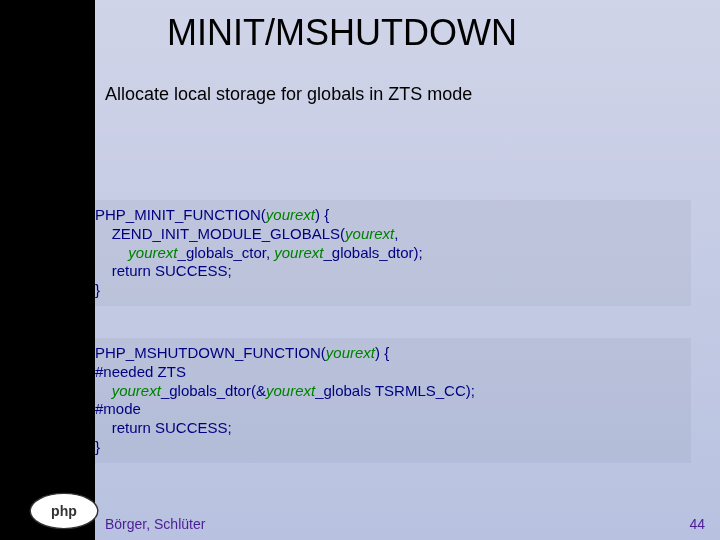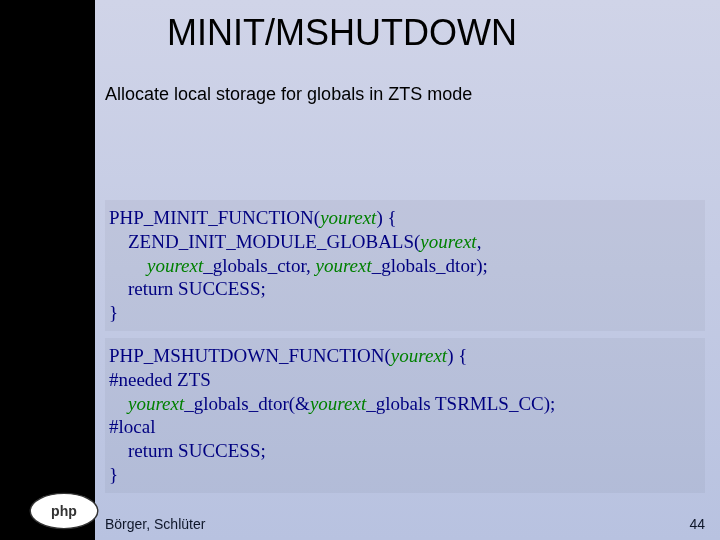--- a/index.html
+++ b/index.html
@@ -44,40 +44,40 @@
     position: absolute;
     left: 105px;
     top: 82px;
     font-size: 18px;
     color: #000;
     line-height: 1.35;
     text-align: right;
   }
   .codeblock {
     position: absolute;
-    left: 105px;
+    left: 91px;
     background: rgba(0,0,0,0.04);
-    font-family: Liberation Serif, serif;
-    font-size: 19px;
+    font-family: Liberation Sans, sans-serif;
+    font-size: 15px;
     line-height: 1.25;
     color: #000080;
     padding: 6px 4px;
     width: 600px;
     white-space: pre;
   }
   .codeblock.one { top: 200px; }
   .codeblock.two { top: 338px; }
   .kw-yourext { color: #008000; font-style: italic; }
   .footer {
     position: absolute;
     bottom: 8px;
     left: 105px;
     right: 12px;
     font-size: 14px;
-    color: #0f172a;
+    color: #4c1d95;
     display: flex;
     justify-content: space-between;
     align-items: center;
     width: 600px;
   }
   .footer .center {
     position: absolute;
     left: 50%;
     transform: translateX(-50%);
   }
@@ -108,21 +108,21 @@
 
 <div class="codeblock one"><span>PHP_MINIT_FUNCTION(</span><span class="kw-yourext">yourext</span><span>) {</span>
 <span>    ZEND_INIT_MODULE_GLOBALS(</span><span class="kw-yourext">yourext</span><span>,</span>
 <span>        </span><span class="kw-yourext">yourext</span><span>_globals_ctor, </span><span class="kw-yourext">yourext</span><span>_globals_dtor);</span>
 <span>    return SUCCESS;</span>
 <span>}</span></div>
 
 <div class="codeblock two"><span>PHP_MSHUTDOWN_FUNCTION(</span><span class="kw-yourext">yourext</span><span>) {</span>
 <span>#needed ZTS</span>
 <span>    </span><span class="kw-yourext">yourext</span><span>_globals_dtor(&amp;</span><span class="kw-yourext">yourext</span><span>_globals TSRMLS_CC);</span>
-<span>#local</span>
+<span>#mode</span>
 <span>    return SUCCESS;</span>
 <span>}</span></div>
 
 <div class="php-logo">
   <svg viewBox="0 0 100 54">
     <ellipse cx="50" cy="27" rx="48" ry="25" fill="#fff" stroke="#333" stroke-width="2"></ellipse>
     <text x="50" y="34" font-family="Arial" font-size="20" font-weight="bold" fill="#333" text-anchor="middle">php</text>
   </svg>
 </div>
 

